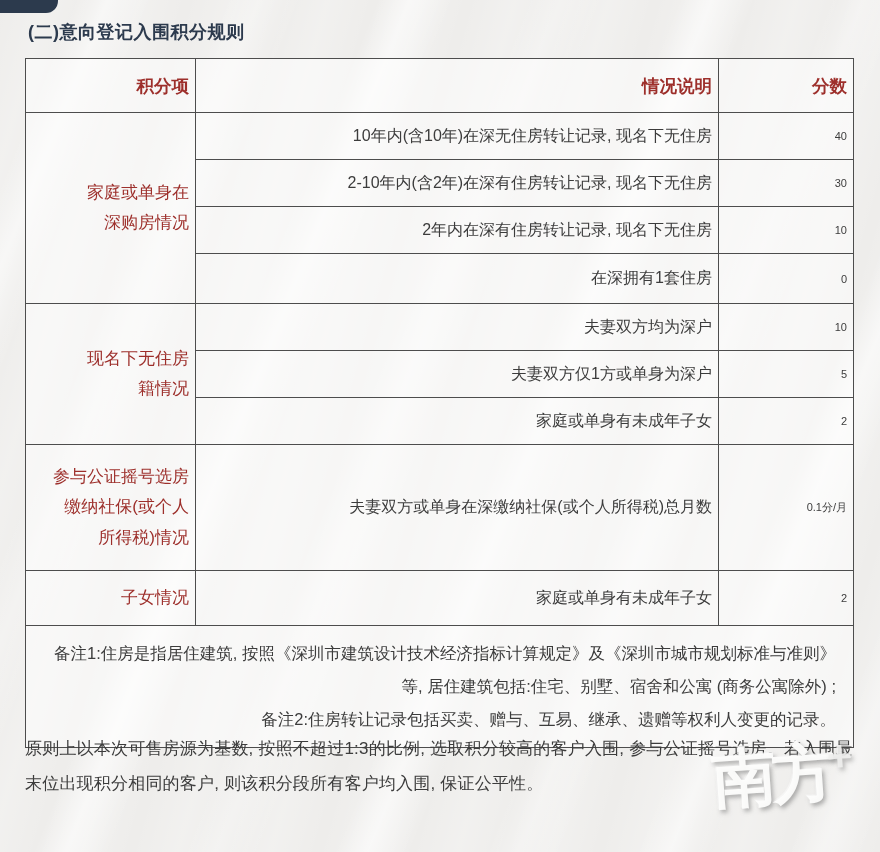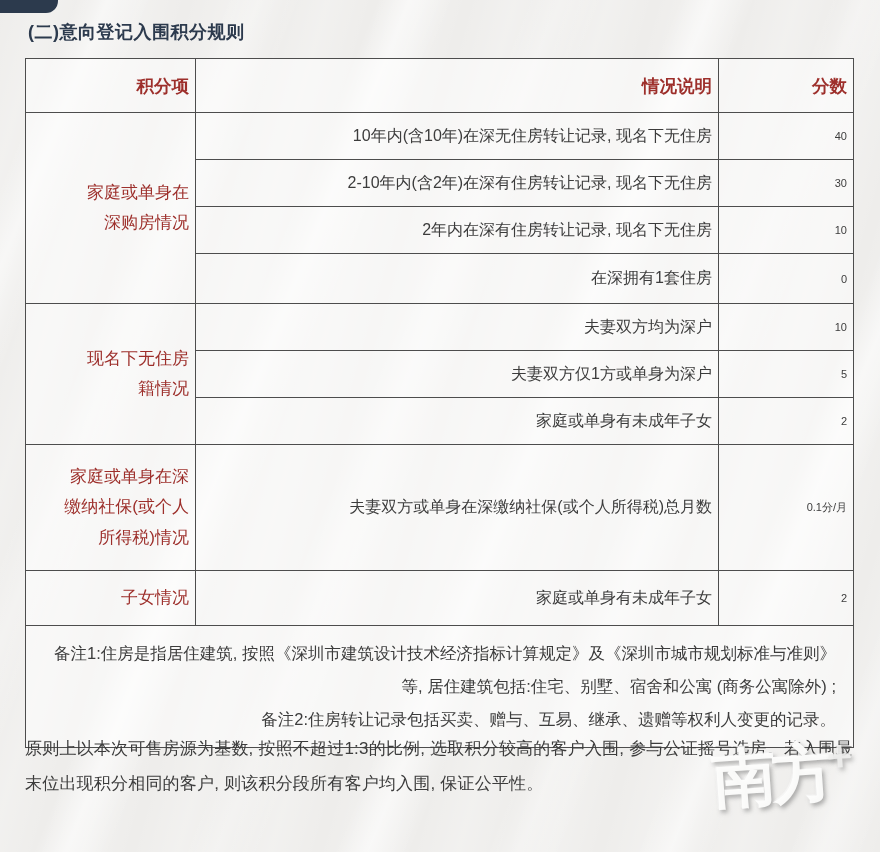--- a/index.html
+++ b/index.html
@@ -132,21 +132,21 @@
         <td class="desc">夫妻双方仅1方或单身为深户</td>
         <td class="score">5</td>
       </tr>
       <tr class="r">
         <td class="desc">家庭或单身有未成年子女</td>
         <td class="score">2</td>
       </tr>
 
       <tr class="social">
         <td class="group">
-          <span class="gl">家庭或单身在深</span>
+          <span class="gl">参与公证摇号选房</span>
           <span class="gl">缴纳社保(或个人</span>
           <span class="gl">所得税)情况</span>
         </td>
         <td class="desc">夫妻双方或单身在深缴纳社保(或个人所得税)总月数</td>
         <td class="score">0.1分/月</td>
       </tr>
 
       <tr class="child">
         <td class="group">
           <span class="gl">子女情况</span>

